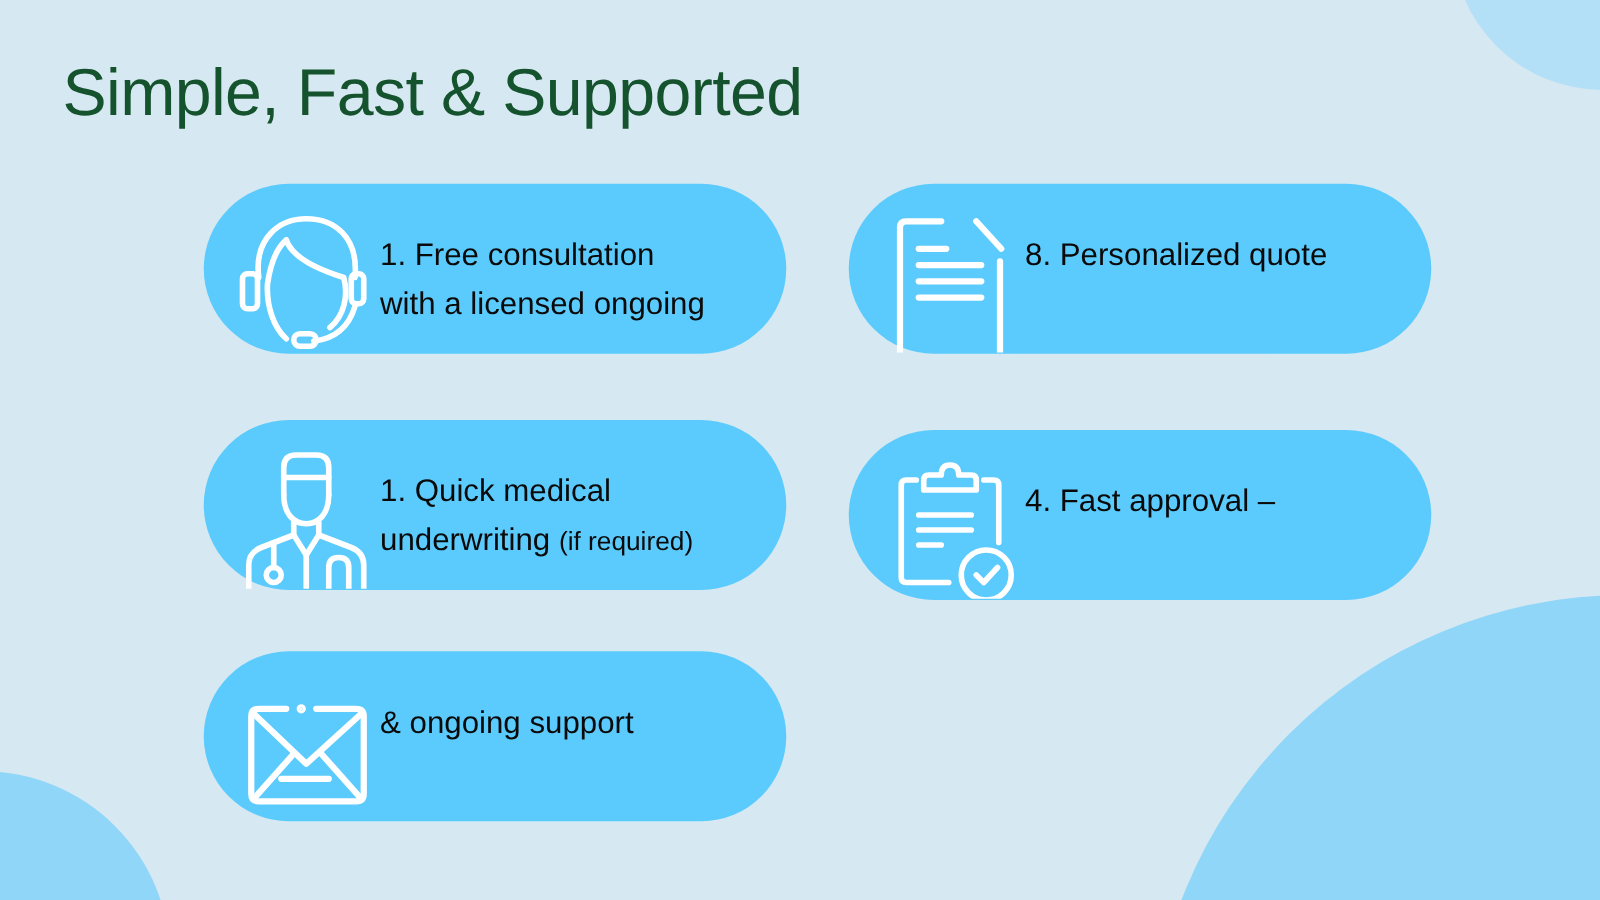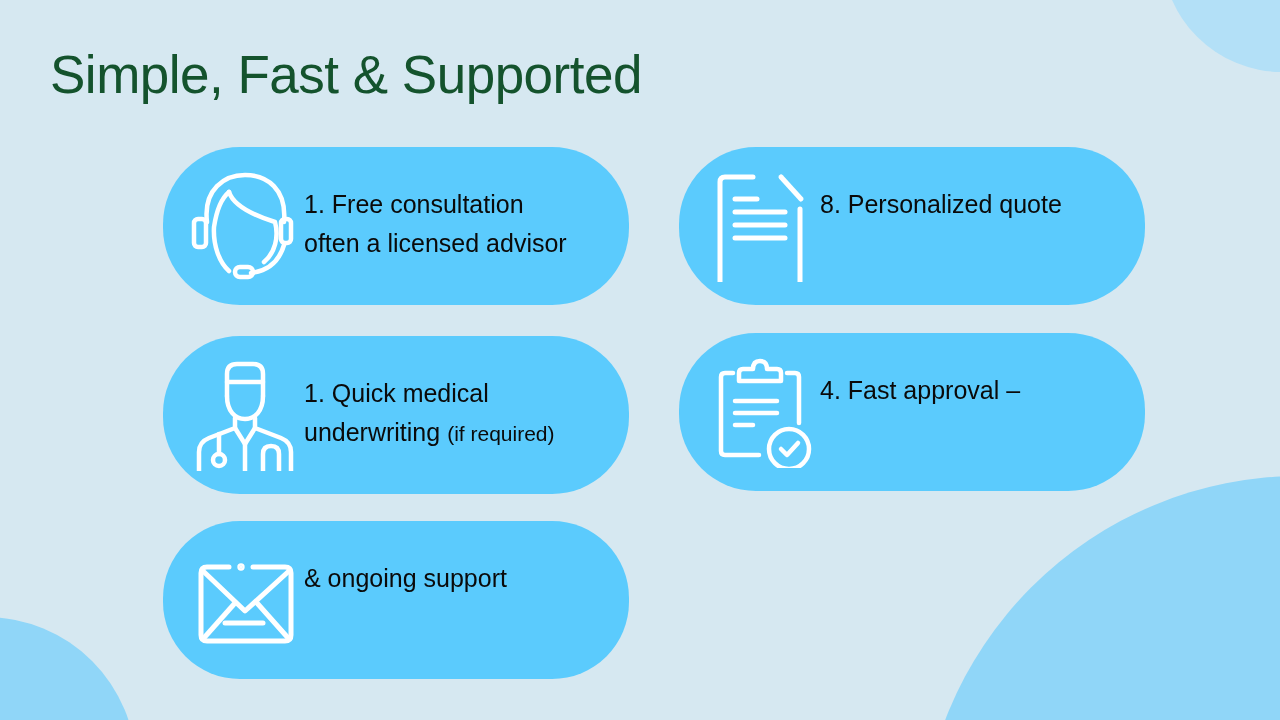--- a/index.html
+++ b/index.html
@@ -20,21 +20,21 @@
       left: 50px; top: 44px;
       font-size: 53px;
       font-weight: 400;
       letter-spacing: -0.5px;
       color: #14532d;
       white-space: nowrap;
     }
 
     .card {
       position: absolute;
-      width: 466px; height: 158px;
+      width: 466px; height: 136px;
       border-radius: 77px;
       background: #5bcbfd;
       display: flex;
       align-items: center;
     }
     .card .icon {
       position: absolute;
       left: 26px; top: 20px;
       width: 110px; height: 115px;
     }
@@ -46,21 +46,21 @@
       font-size: 25px;
       line-height: 39px;
       color: #0a0a0a;
       white-space: nowrap;
     }
     .card .text .small { font-size: 21px; text-align: right; }
 
     #card-1 { left: 163px; top: 147px; }
     #card-2 { left: 679px; top: 147px; }
     #card-3 { left: 163px; top: 336px; }
-    #card-4 { left: 679px; top: 333px; }
+    #card-4 { left: 679px; top: 344px; }
     #card-5 { left: 163px; top: 521px; }
   </style>
 </head>
 <body>
 
 <div class="deco deco-tr"></div>
 <div class="deco deco-br"></div>
 <div class="deco deco-bl"></div>
 
 <h1 class="title">Simple, Fast &amp; Supported</h1>
@@ -72,21 +72,21 @@
       <rect x="5" y="52" width="12" height="28" rx="4"></rect>
       <rect x="92" y="52" width="10" height="24" rx="4"></rect>
       <path d="M40 25 C34 30 28 40 25 60 C24 78 30 95 40 104"></path>
       <path d="M40 25 C45 40 70 50 86 55 C90 70 86 86 75 95"></path>
       <path d="M95 78 C90 95 78 104 62 106"></path>
       <rect x="46" y="100" width="18" height="10" rx="5"></rect>
     </svg>
   </span>
   <div class="text">
     <div>1. Free consultation</div>
-    <div><span>often a licensed advisor</span><span class="small"></span></div>
+    <div><span>with a licensed ongoing</span><span class="small"></span></div>
   </div>
 </div>
 
 <div class="card" id="card-2">
   <span class="icon">
     <svg viewBox="0 0 110 115" fill="none" stroke="#fff" stroke-width="5" stroke-linecap="round" stroke-linejoin="round">
       <path d="M48 10 L20 10 Q15 10 15 15 L15 115 Q15 120 20 120 L90 120 Q95 120 95 115 L95 42"></path>
       <path d="M76 10 L96 32"></path>
       <path d="M30 32 L52 32"></path>
       <path d="M30 45 L80 45"></path>

